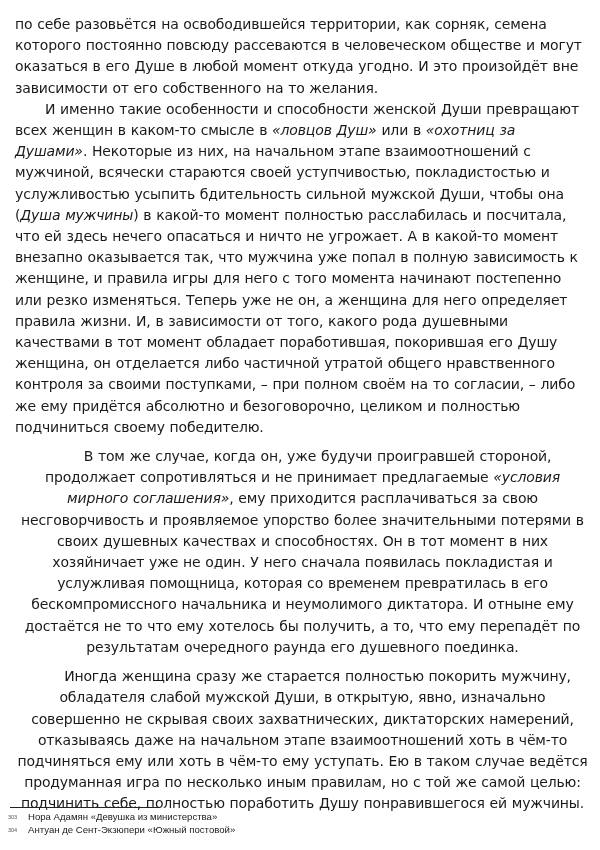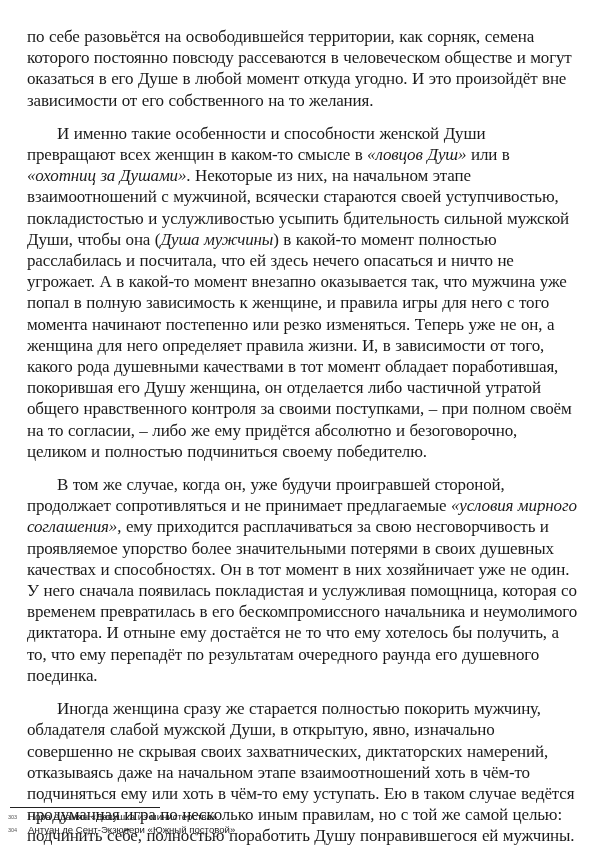--- a/index.html
+++ b/index.html
@@ -2,25 +2,25 @@
 <html><head>
 <meta charset="utf-8">
 <style>
   html, body { margin: 0; padding: 0; background: #ffffff; }
   body {
     width: 600px; height: 850px; overflow: hidden; position: relative;
     font-family: "DejaVu Sans", sans-serif; color: #1a1a1a;
   }
   .page { position: absolute; left: 15px; top: 14px; width: 575px; }
   .p {
-    font-size: 17px; line-height: 21.2px; margin: 12px;
-    letter-spacing: -0.15px; word-spacing: 0.5px; font-family: Liberation Serif, serif;
+    font-size: 14px; line-height: 21.2px; margin: 0;
+    letter-spacing: -0.15px; word-spacing: 0.5px;
   }
   .indent { text-indent: 30px; }
-  .gap { margin-top: 8px; }
+  .gap { margin-top: 8px; text-align: center; }
   .quote-big {
     font-size: 16.6px; font-style: italic; line-height: 24px;
     margin: 8px 0 6px 0; padding-left: 2px; letter-spacing: -0.1px;
   }
   sup.ref { font-size: 8.5px; color: #3a3a8a; vertical-align: 8px; line-height: 0; font-style: italic; }
   em { font-style: italic; }
   .footnotes { position: absolute; left: 8px; top: 807px; width: 400px; }
   .fn-rule { width: 150px; height: 0; border-top: 1px solid #222; margin-left: 2px; margin-bottom: 3px; }
   .fn {
     font-family: "Liberation Sans", sans-serif; font-size: 9.6px; line-height: 12.5px;

